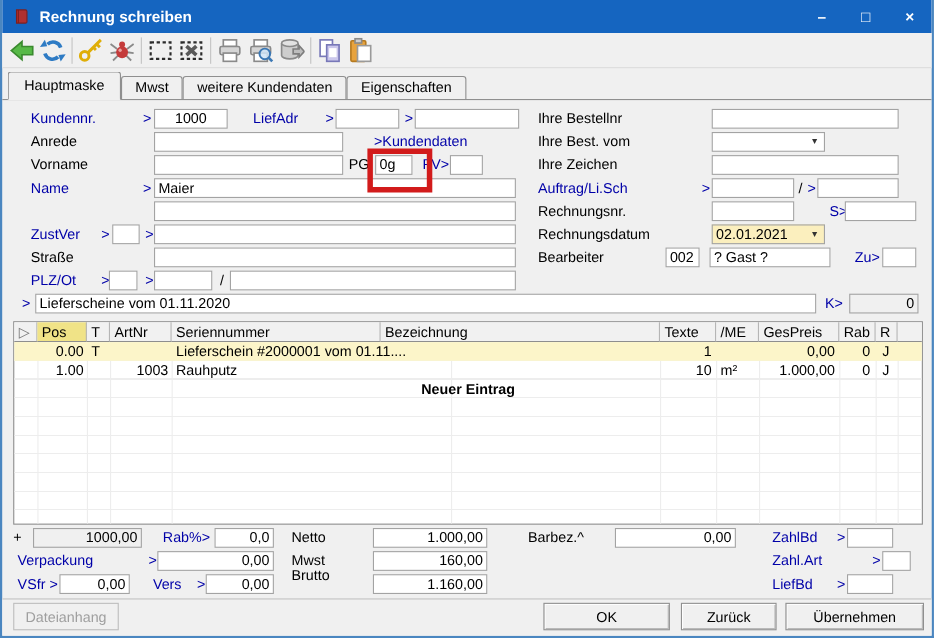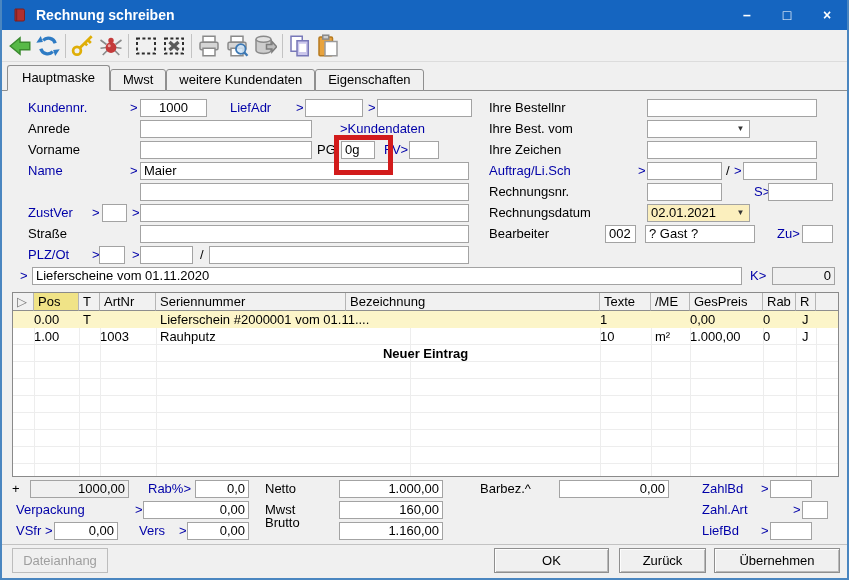--- a/index.html
+++ b/index.html
@@ -36,21 +36,21 @@
   .tab.active{padding:4px 14px 5px;border-bottom:1px solid #f0f0f0;z-index:2;}
   
   .grid{position:absolute;left:10px;top:292px;width:827px;height:185px;background:#fff;border:1px solid #8a8a8a;box-sizing:border-box;}
   .ghead{position:absolute;left:0;top:0;right:0;height:18px;display:flex;background:#f1f1f1;}
   .hcell{box-sizing:border-box;border-right:1px solid #b5b5b5;border-bottom:1px solid #8e8e8e;height:18px;line-height:17px;padding:0 4px;white-space:nowrap;overflow:hidden;}
   .gbody{position:absolute;left:0;top:18px;right:0;bottom:0;
     background:repeating-linear-gradient(to bottom,transparent 0 16px,#ededed 16px 17px);}
   .vline{position:absolute;top:0;bottom:0;width:1px;background:#ededed;}
   .trow{position:absolute;left:0;right:0;height:17px;}
   .tcell{position:absolute;height:17px;line-height:17px;white-space:nowrap;overflow:hidden;}
-  .tcell.r{text-align:left;}
+  .tcell.r{text-align:right;}
   .tcell.c{text-align:center;}
   
   .redbox{position:absolute;border:5px solid #d21b1b;background:transparent;z-index:5;}
   
   .footer{position:absolute;left:0;right:0;bottom:0;height:33px;background:#f0f0f0;border-top:1px solid #c2c2c2;}
   .btn{position:absolute;height:25px;box-sizing:border-box;background:#f0f0f0;border:1px solid #8f8f8f;
        box-shadow:inset 1px 1px 0 #fdfdfd, inset -1px -1px 0 #b9b9b9;
        font-size:13px;text-align:center;line-height:23px;}
   .btn.disabled{color:#9f9f9f;border-color:#bdbdbd;box-shadow:none;}
   .combo-arrow{position:absolute;right:2px;top:2px;width:13px;height:12px;font-size:8px;line-height:12px;text-align:center;color:#333;}

